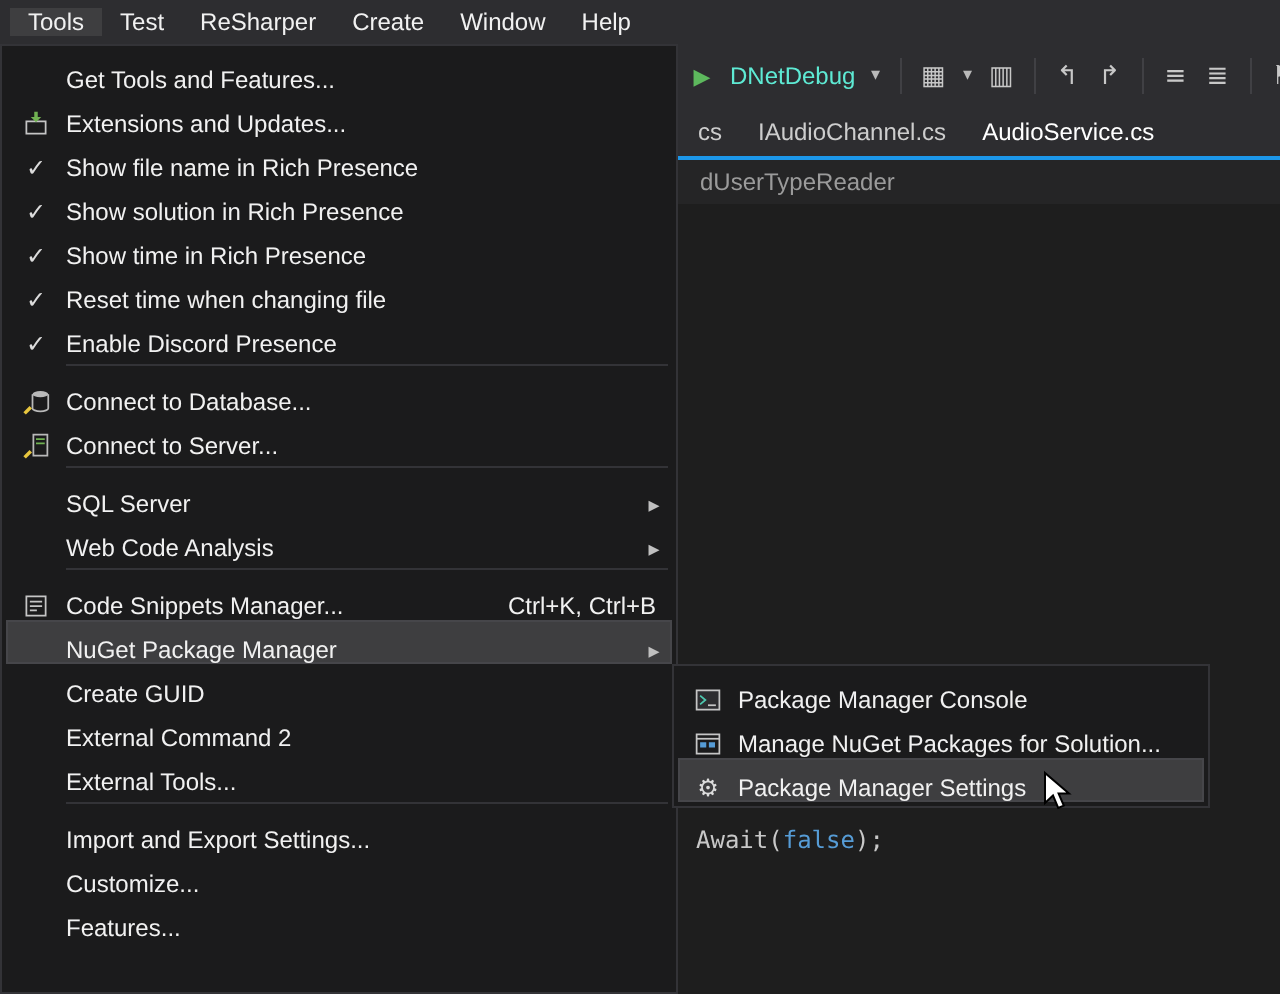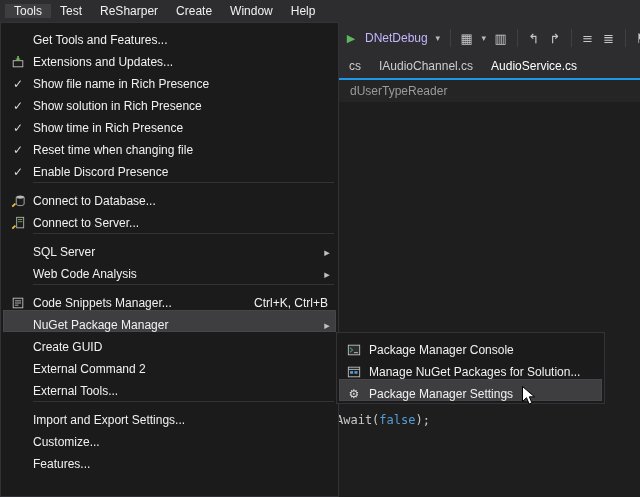--- a/index.html
+++ b/index.html
@@ -11,21 +11,21 @@
     display:flex;align-items:center;padding-left:5px;z-index:5}
   .mb-item{padding:0 9px;display:flex;align-items:center;white-space:nowrap}
   .mb-item.active{background:#3e3e40}
 
   
   .toolbar{position:absolute;left:0;top:22px;width:640px;height:32px;background:#2d2d30;z-index:1}
   .tb{position:absolute;left:342px;top:0;height:100%;display:flex;align-items:center;gap:3px}
   .tb-ic{min-width:18px;text-align:center;color:#c8c8c8;font-family:"DejaVu Sans",sans-serif;font-size:13px;line-height:1}
   .tb-ic.green{color:#5db85d;font-size:11px}
   .tb-ic.small{font-size:9px;min-width:10px;color:#b9b9b9}
-  .combo-label{color:#c4b5fd;padding:0 2px;white-space:nowrap}
+  .combo-label{color:#5eead4;padding:0 2px;white-space:nowrap}
   .tb-sep{width:1px;height:18px;background:#404044;margin:0 4px}
 
   
   .tabstrip{position:absolute;left:0;top:54px;width:640px;height:26px;background:#2d2d30;
     border-bottom:2px solid #1c97ea;display:flex;align-items:stretch;padding-left:340px}
   .tab{padding:0 9px;display:flex;align-items:center;color:#cdcdcd;white-space:nowrap}
   .tab.active{color:#ffffff}
 
   
   .navbar{position:absolute;left:0;top:80px;width:640px;height:22px;background:#252526}
@@ -93,21 +93,21 @@
   <div class="tab">IAudioChannel.cs</div>
   <div class="tab active">AudioService.cs</div>
 </div>
 
 <div class="navbar">
   <span class="nav-text">dUserTypeReader</span>
 </div>
 
 <div class="editor">
   <div class="code-line" style="left:344px;top:281px"><span class="c-plain">context, </span><span class="c-kw">string</span><span class="c-plain"> input,</span></div>
-  <div class="code-line" style="left:336px;top:311px"><span class="c-plain">Await(</span><span class="c-kw">false</span><span class="c-plain">);</span></div>
+  <div class="code-line" style="left:348px;top:311px"><span class="c-plain">Await(</span><span class="c-kw">false</span><span class="c-plain">);</span></div>
 
 </div>
 
 <div class="menu">
 
   <div class="mi">
     <span class="mi-ic"></span>
     <span class="mi-lb">Get Tools and Features...</span>
   </div>
 

